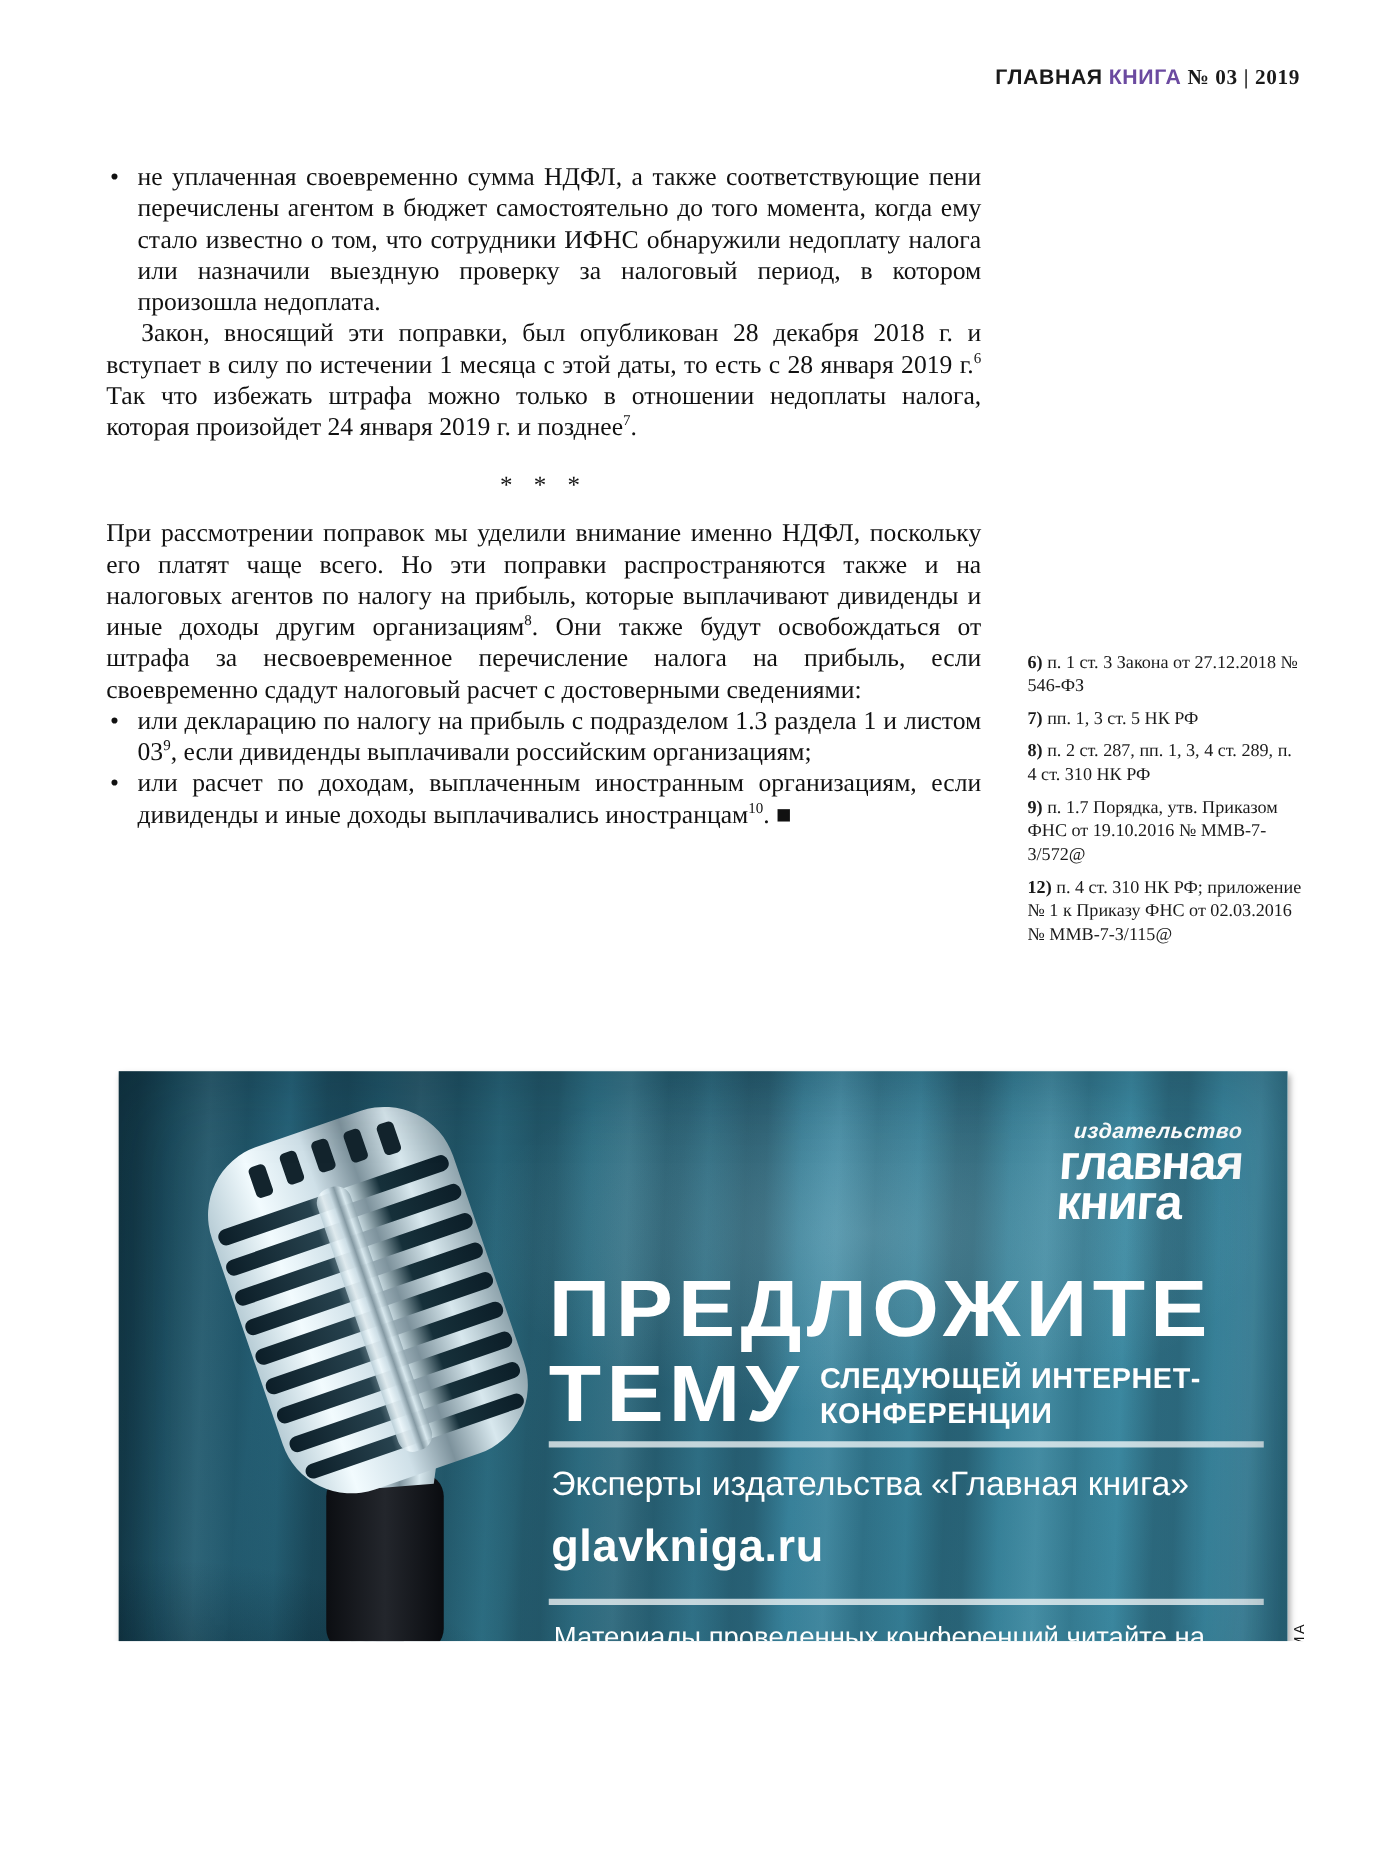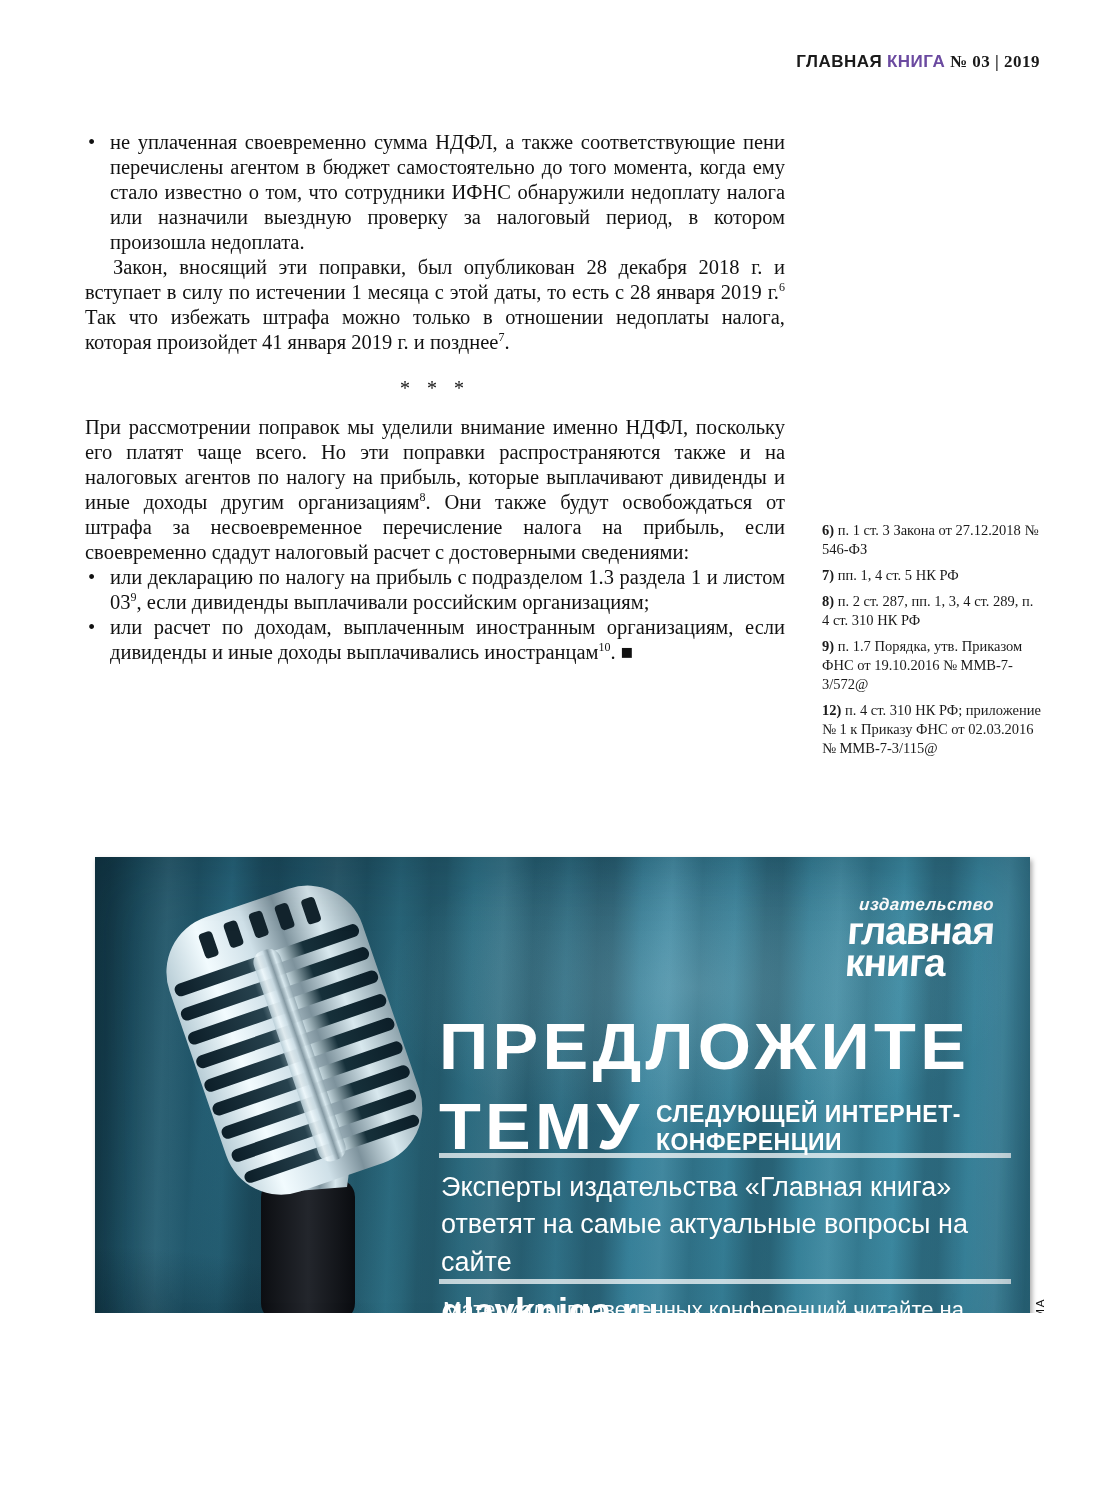--- a/index.html
+++ b/index.html
@@ -51,21 +51,21 @@
 
   .logo-block{position:absolute;right:36px;top:38px;text-align:right;transform:skewX(-4deg);}
   .logo-publisher{font-size:17px;font-style:italic;font-weight:bold;letter-spacing:.5px;
                   text-align:right;margin-right:2px;}
   .logo-big{font-size:39px;font-weight:bold;line-height:.82;letter-spacing:-1px;
             text-align:left;transform-origin:left top;}
 
   .headline{position:absolute;left:344px;top:158px;line-height:1;}
   .headline-1{font-size:64px;font-weight:bold;letter-spacing:4px;transform:scaleX(1.07);
               transform-origin:left top;white-space:nowrap;}
-  .headline-row{display:flex;align-items:flex-end;margin-top:16px;}
+  .headline-row{display:flex;align-items:flex-end;margin-top:4px;}
   .headline-2{font-size:64px;font-weight:bold;letter-spacing:4px;transform:scaleX(1.07);
               transform-origin:left bottom;}
   .headline-sub{font-size:23px;font-weight:bold;line-height:1.25;margin-left:26px;
                 margin-bottom:2px;letter-spacing:.5px;}
 
   .sep-line{position:absolute;left:344px;width:572px;height:5px;background:rgba(255,255,255,0.72);}
   .sep-line-1{top:296px;}
   .sep-line-2{top:422px;}
 
   .expert-block{position:absolute;left:346px;top:312px;font-size:27px;font-weight:400;
@@ -95,41 +95,41 @@
     <span class="issue">№ 03 | 2019</span>
   </div>
 
   <div class="body-col">
     <ul class="blist">
       <li>
         <span class="bullet-dot">•</span>
         <span>не уплаченная своевременно сумма НДФЛ, а также соответствующие пени перечислены агентом в бюджет самостоятельно до того момента, когда ему стало известно о том, что сотрудники ИФНС обнаружили недоплату налога или назначили выездную проверку за налоговый период, в котором произошла недоплата.</span>
       </li>
     </ul>
-    <p class="indent"><span>Закон, вносящий эти поправки, был опубликован 28 декабря 2018 г. и вступает в силу по истечении 1 месяца с этой даты, то есть с 28 января 2019 г.</span><sup>6</sup><span> Так что избежать штрафа можно только в отношении недоплаты налога, которая произойдет 41 января 2019 г. и позднее</span><sup>7</sup><span>.</span></p>
+    <p class="indent"><span>Закон, вносящий эти поправки, был опубликован 28 декабря 2018 г. и вступает в силу по истечении 1 месяца с этой даты, то есть с 28 января 2019 г.</span><sup>6</sup><span> Так что избежать штрафа можно только в отношении недоплаты налога, которая произойдет 24 января 2019 г. и позднее</span><sup>7</sup><span>.</span></p>
 
     <div class="separator">* * *</div>
 
     <p><span>При рассмотрении поправок мы уделили внимание именно НДФЛ, поскольку его платят чаще всего. Но эти поправки распространяются также и на налоговых агентов по налогу на прибыль, которые выплачивают дивиденды и иные доходы другим организациям</span><sup>8</sup><span>. Они также будут освобождаться от штрафа за несвоевременное перечисление налога на прибыль, если своевременно сдадут налоговый расчет с достоверными сведениями:</span></p>
 
     <ul class="blist">
       <li>
         <span class="bullet-dot">•</span>
         <span>или декларацию по налогу на прибыль с подразделом 1.3 раздела 1 и листом 03</span><sup>9</sup><span>, если дивиденды выплачивали российским организациям;</span>
       </li>
       <li>
         <span class="bullet-dot">•</span>
         <span>или расчет по доходам, выплаченным иностранным организациям, если дивиденды и иные доходы выплачивались иностранцам</span><sup>10</sup><span>. ■</span>
       </li>
     </ul>
   </div>
 
   <div class="footnotes">
     <div class="footnote"><b>6)</b> <span>п. 1 ст. 3 Закона от 27.12.2018 № 546-ФЗ</span></div>
-    <div class="footnote"><b>7)</b> <span>пп. 1, 4 ст. 5 НК РФ</span></div>
+    <div class="footnote"><b>7)</b> <span>пп. 1, 3 ст. 5 НК РФ</span></div>
     <div class="footnote"><b>8)</b> <span>п. 2 ст. 287, пп. 1, 3, 4 ст. 289, п. 4 ст. 310 НК РФ</span></div>
     <div class="footnote"><b>9)</b> <span>п. 1.7 Порядка, утв. Приказом ФНС от 19.10.2016 № ММВ-7-3/572@</span></div>
     <div class="footnote"><b>12)</b> <span>п. 4 ст. 310 НК РФ; приложение № 1 к Приказу ФНС от 02.03.2016 № ММВ-7-3/115@</span></div>
   </div>
 
   <div class="banner">
 
     <svg class="mic-svg" width="430" height="520" viewBox="0 0 430 520">
       <defs>
         <linearGradient id="chrome" x1="0" y1="0" x2="1" y2="0">
@@ -205,21 +205,20 @@
           <div>СЛЕДУЮЩЕЙ ИНТЕРНЕТ-</div>
           <div>КОНФЕРЕНЦИИ</div>
         </div>
       </div>
     </div>
 
     <div class="sep-line sep-line-1"></div>
 
     <div class="expert-block">
       <div>Эксперты издательства «Главная книга»</div>
-      <div>ответят на самые актуальные вопросы на сайте</div>
       <div class="site">glavkniga.ru</div>
     </div>
 
     <div class="sep-line sep-line-2"></div>
 
     <div class="materials-block">
       <div>Материалы проведенных конференций читайте на нашем сайте</div>
       <div>
         <span>в разделе </span><span class="materials-bold">«Конференции»</span>
       </div>

